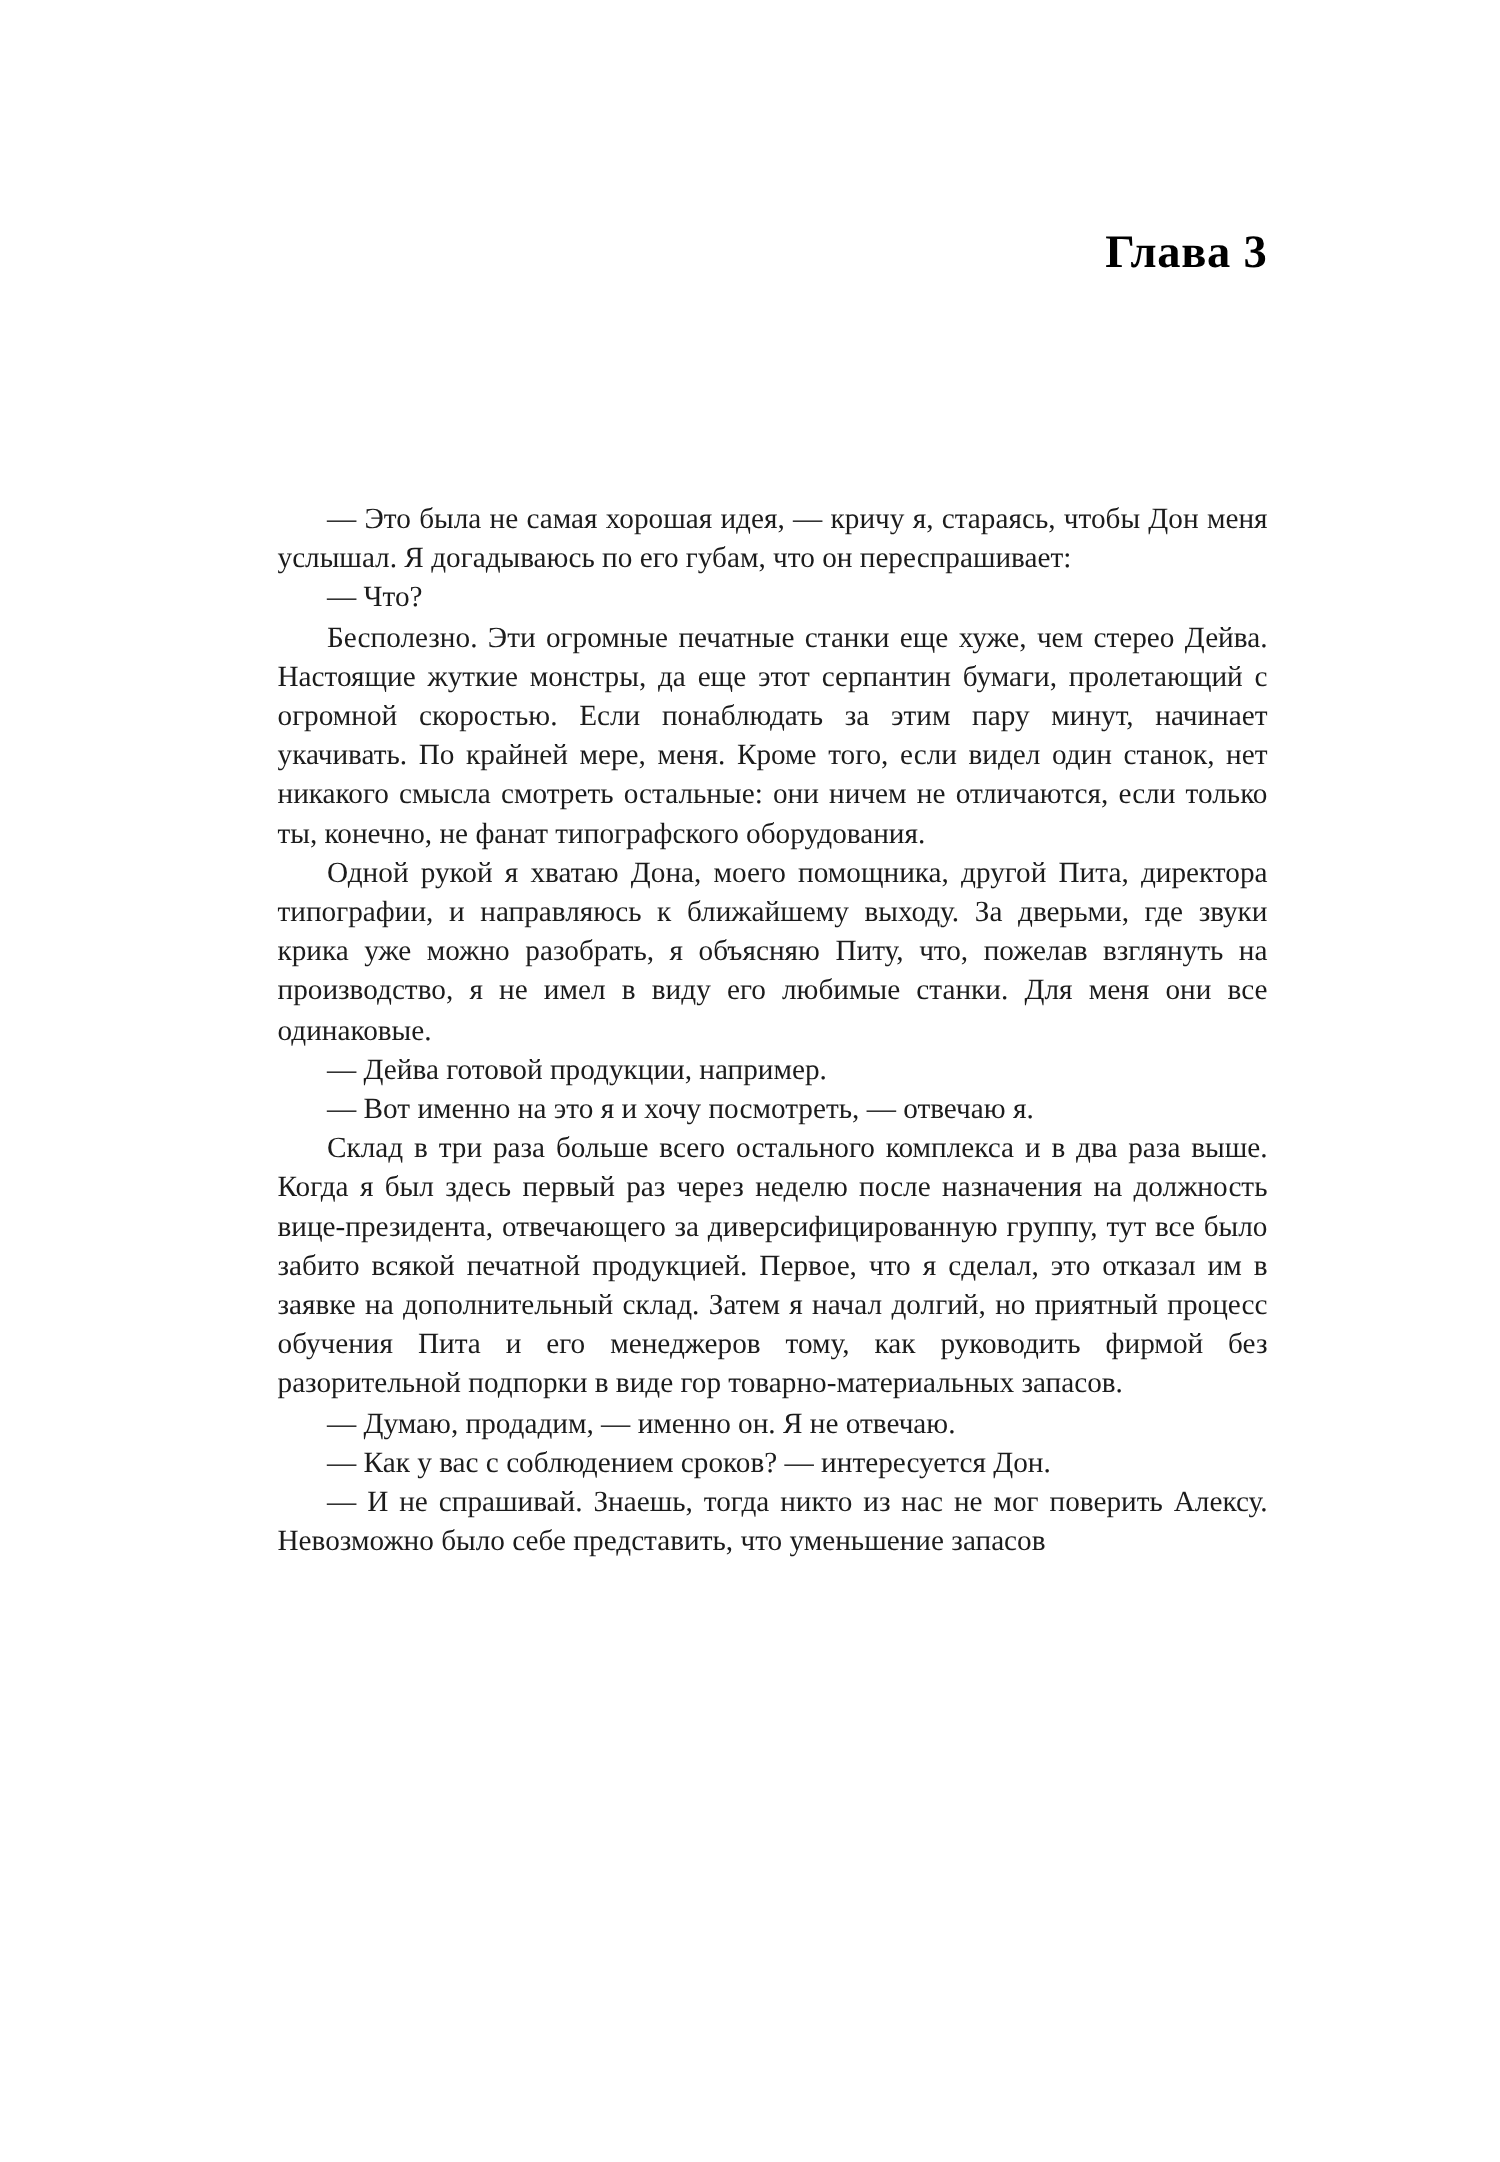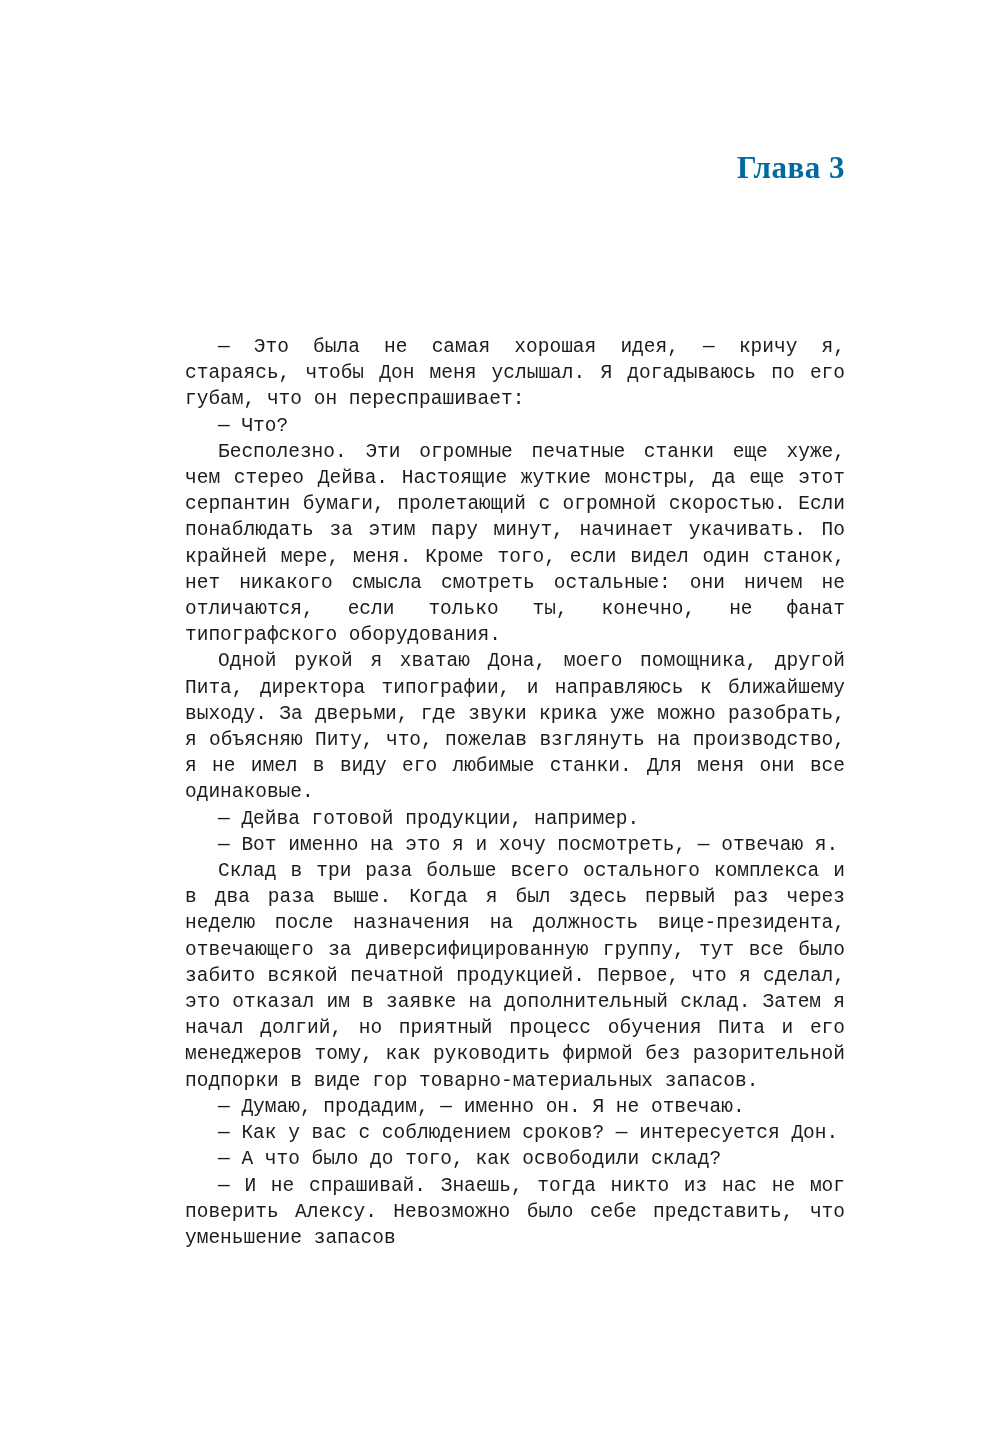--- a/index.html
+++ b/index.html
@@ -20,46 +20,44 @@
     height: 1441px;
     padding: 150px 155px 0 185px;
     background: #ffffff;
   }
   .chapter-title {
     margin: 0 0 148px 0;
     text-align: right;
     font-size: 31px;
     font-weight: bold;
     letter-spacing: 0.5px;
-    color: #0369a1;
+    color: #000000;
   }
   .text-block {
     font-size: 19.5px;
     line-height: 26.2px;
     text-align: justify;
     hyphens: auto;
     -webkit-hyphens: auto;
   }
   .text-block p {
     margin: 0;
     text-indent: 33px;
-    font-family: Liberation Mono, monospace;
   }
 </style>
 </head>
 <body>
 
 <div class="page">
   <h1 class="chapter-title">Глава 3</h1>
   <div class="text-block">
       <p>— Это была не самая хорошая идея, — кричу я, стараясь, чтобы Дон меня услышал. Я догадываюсь по его губам, что он переспрашивает:</p>
       <p>— Что?</p>
       <p>Бесполезно. Эти огромные печатные станки еще хуже, чем стерео Дейва. Настоящие жуткие монстры, да еще этот серпантин бумаги, пролетающий с огромной скоростью. Если понаблюдать за этим пару минут, начинает укачивать. По крайней мере, меня. Кроме того, если видел один станок, нет никакого смысла смотреть остальные: они ничем не отличаются, если только ты, конечно, не фанат типографского оборудования.</p>
       <p>Одной рукой я хватаю Дона, моего помощника, другой Пита, директора типографии, и направляюсь к ближайшему выходу. За дверьми, где звуки крика уже можно разобрать, я объясняю Питу, что, пожелав взглянуть на производство, я не имел в виду его любимые станки. Для меня они все одинаковые.</p>
       <p>— Дейва готовой продукции, например.</p>
       <p>— Вот именно на это я и хочу посмотреть, — отвечаю я.</p>
       <p>Склад в три раза больше всего остального комплекса и в два раза выше. Когда я был здесь первый раз через неделю после назначения на должность вице-президента, отвечающего за диверсифицированную группу, тут все было забито всякой печатной продукцией. Первое, что я сделал, это отказал им в заявке на дополнительный склад. Затем я начал долгий, но приятный процесс обучения Пита и его менеджеров тому, как руководить фирмой без разорительной подпорки в виде гор товарно-материальных запасов.</p>
       <p>— Думаю, продадим, — именно он. Я не отвечаю.</p>
       <p>— Как у вас с соблюдением сроков? — интересуется Дон.</p>
-      <p>— А что было до того, как освободили склад?</p>
       <p>— И не спрашивай. Знаешь, тогда никто из нас не мог поверить Алексу. Невозможно было себе представить, что уменьшение запасов</p>
     </div>
 </div>
 
 </body></html>

